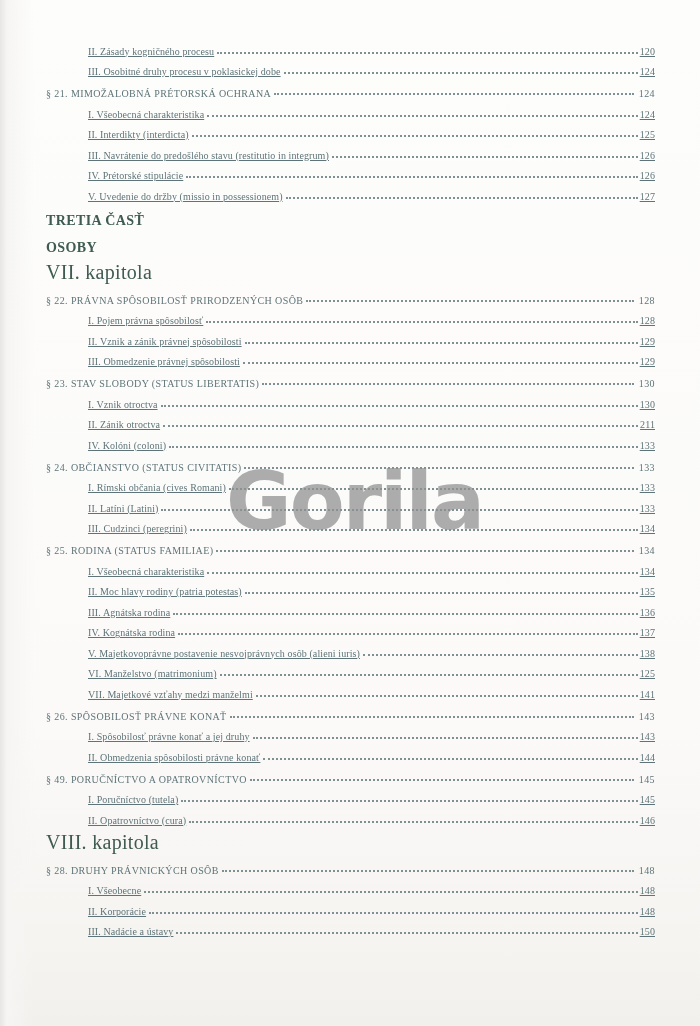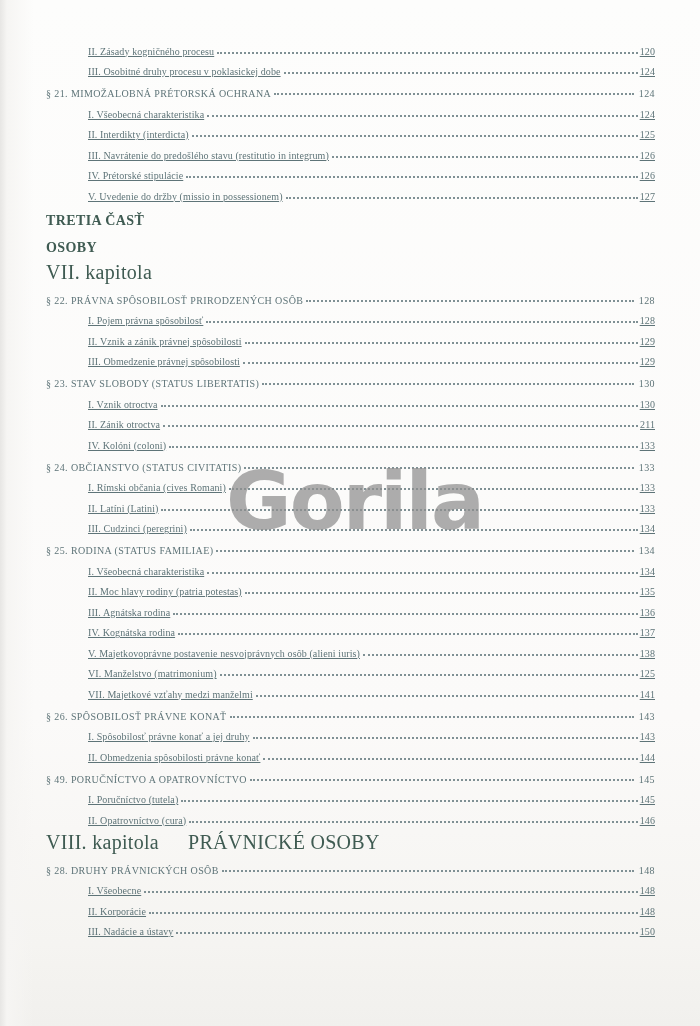--- a/index.html
+++ b/index.html
@@ -255,21 +255,20 @@
         <span class="dots"></span>
         <span class="pg">145</span>
       </div>
       <div class="row sub">
         <span class="lbl">II. Opatrovníctvo (cura)</span>
         <span class="dots"></span>
         <span class="pg">146</span>
       </div>
       <div class="row chapter">
         <span class="chapter-num">VIII. kapitola</span>
-        <span class="lbl">PRÁVNICKÉ OSOBY</span>
       </div>
       <div class="row section">
         <span class="lbl">§ 28. DRUHY PRÁVNICKÝCH OSÔB</span>
         <span class="dots"></span>
         <span class="pg">148</span>
       </div>
       <div class="row sub">
         <span class="lbl">I. Všeobecne</span>
         <span class="dots"></span>
         <span class="pg">148</span>

